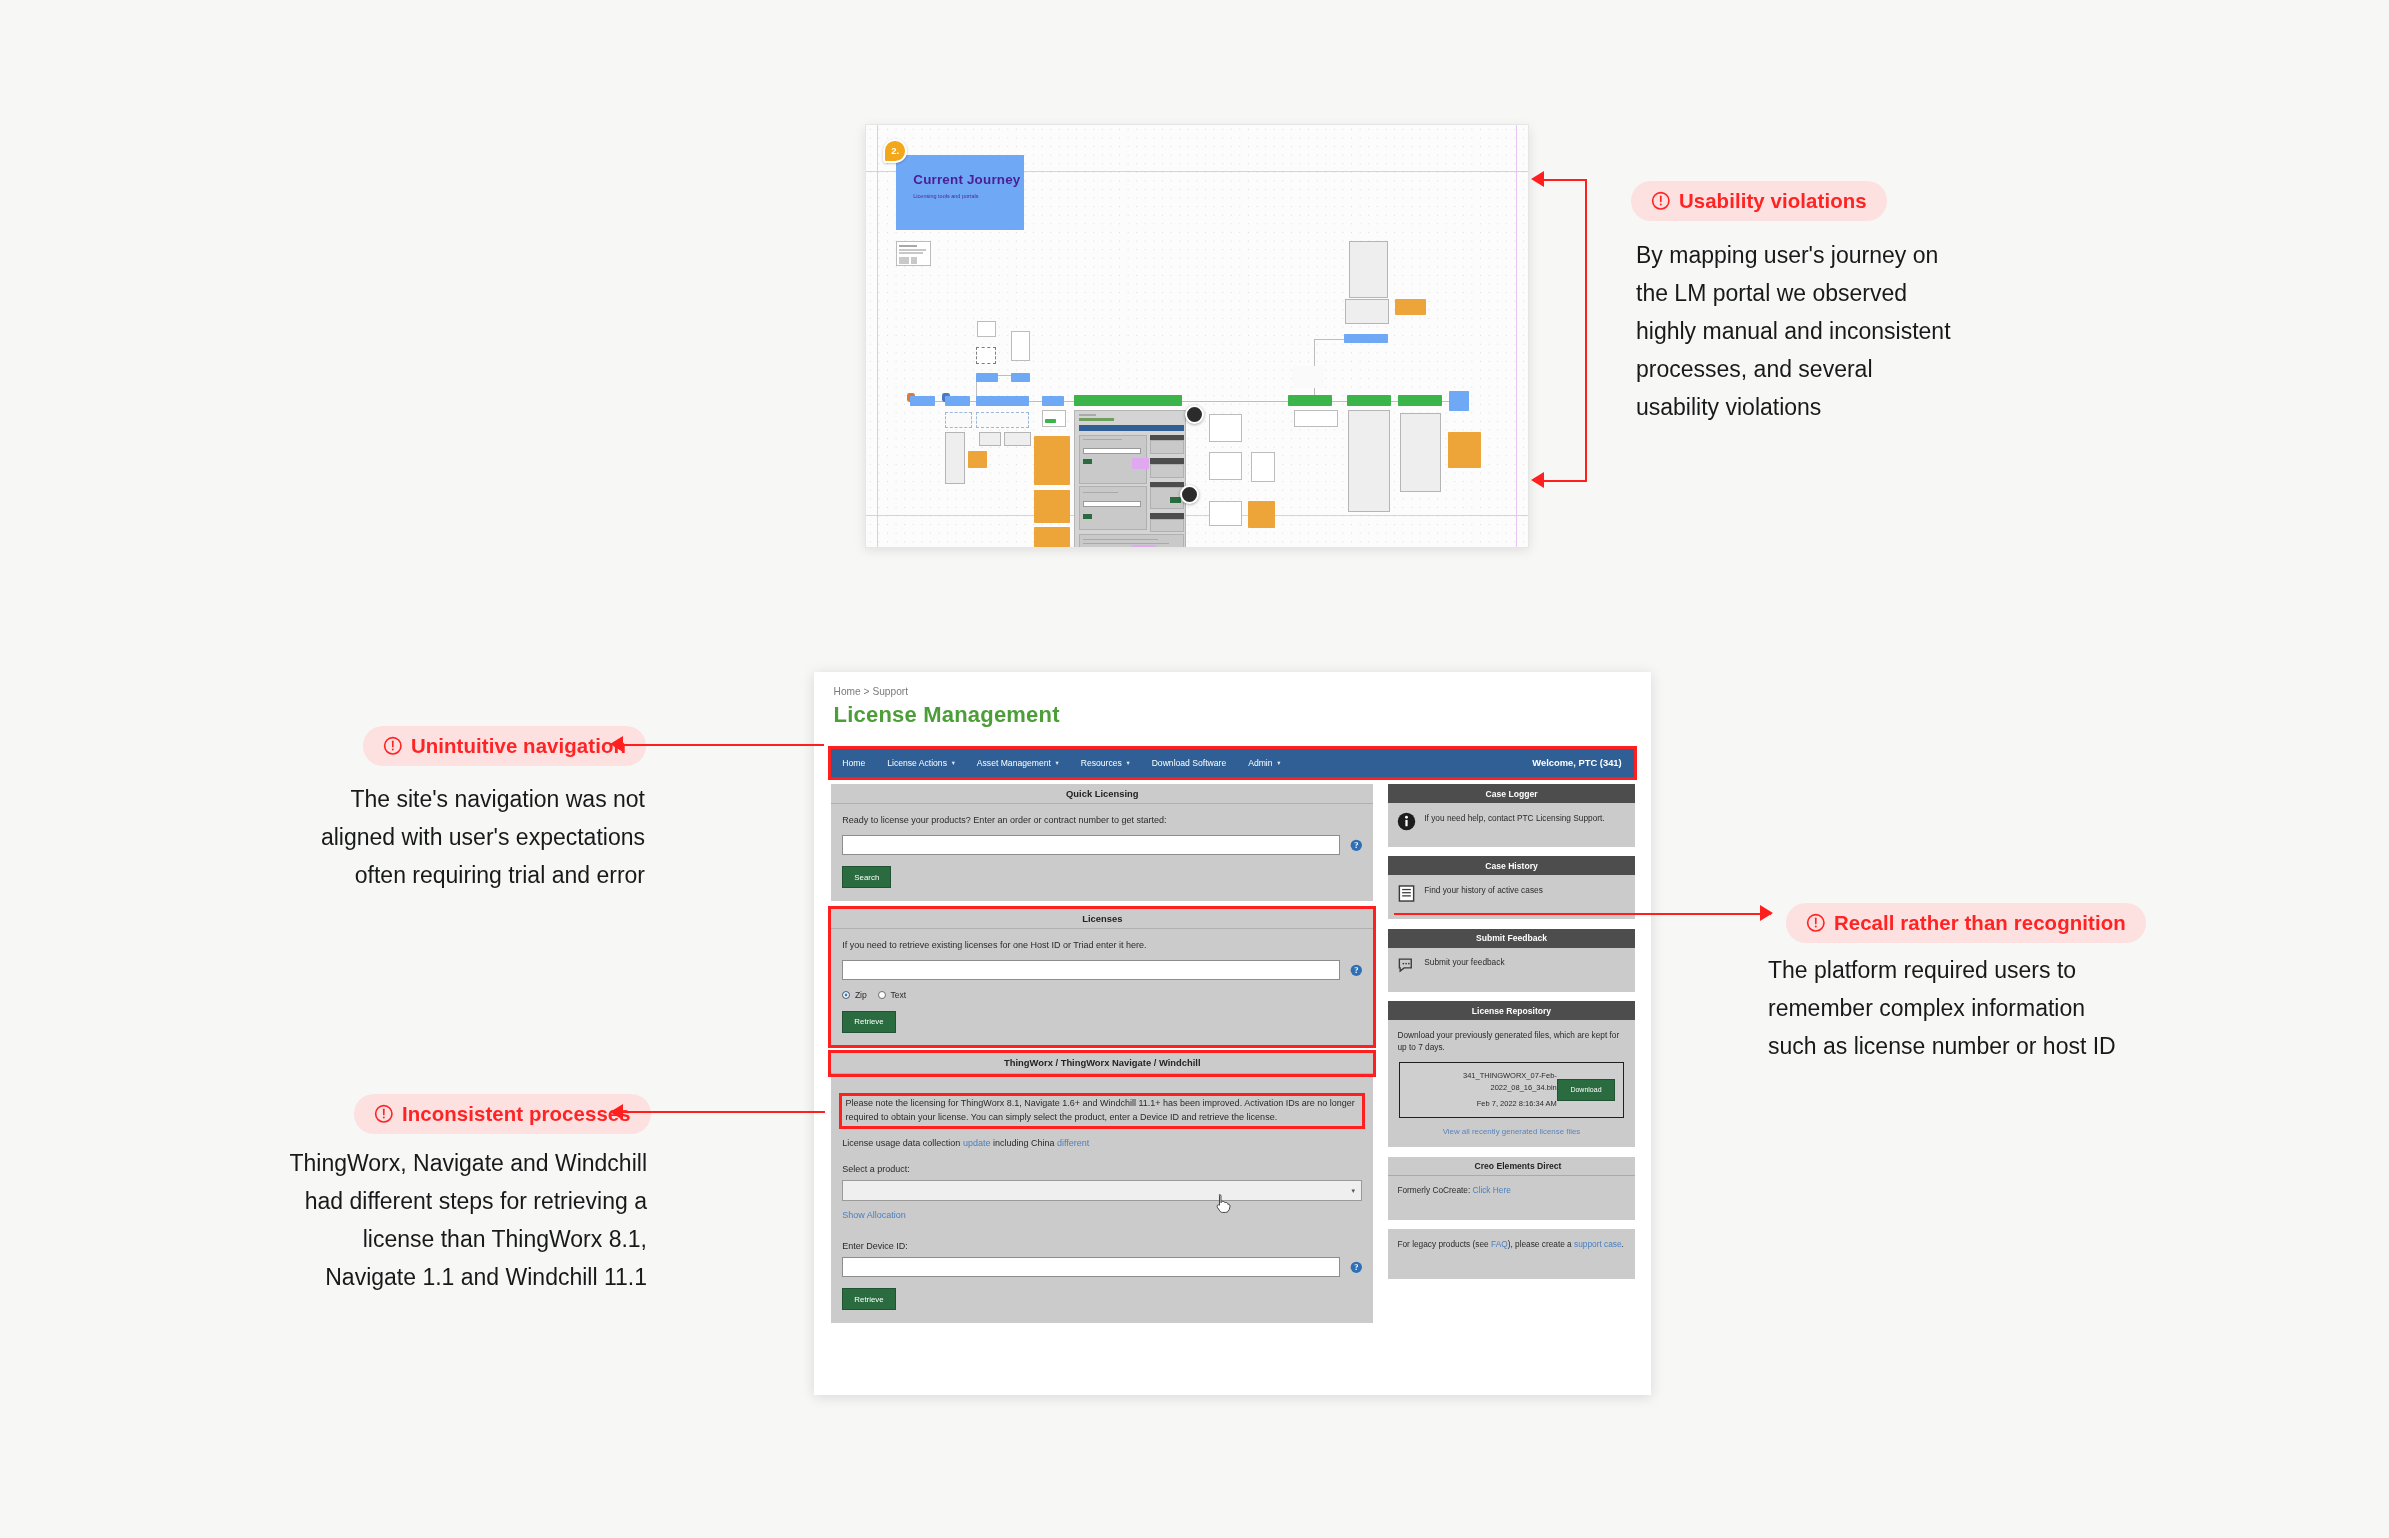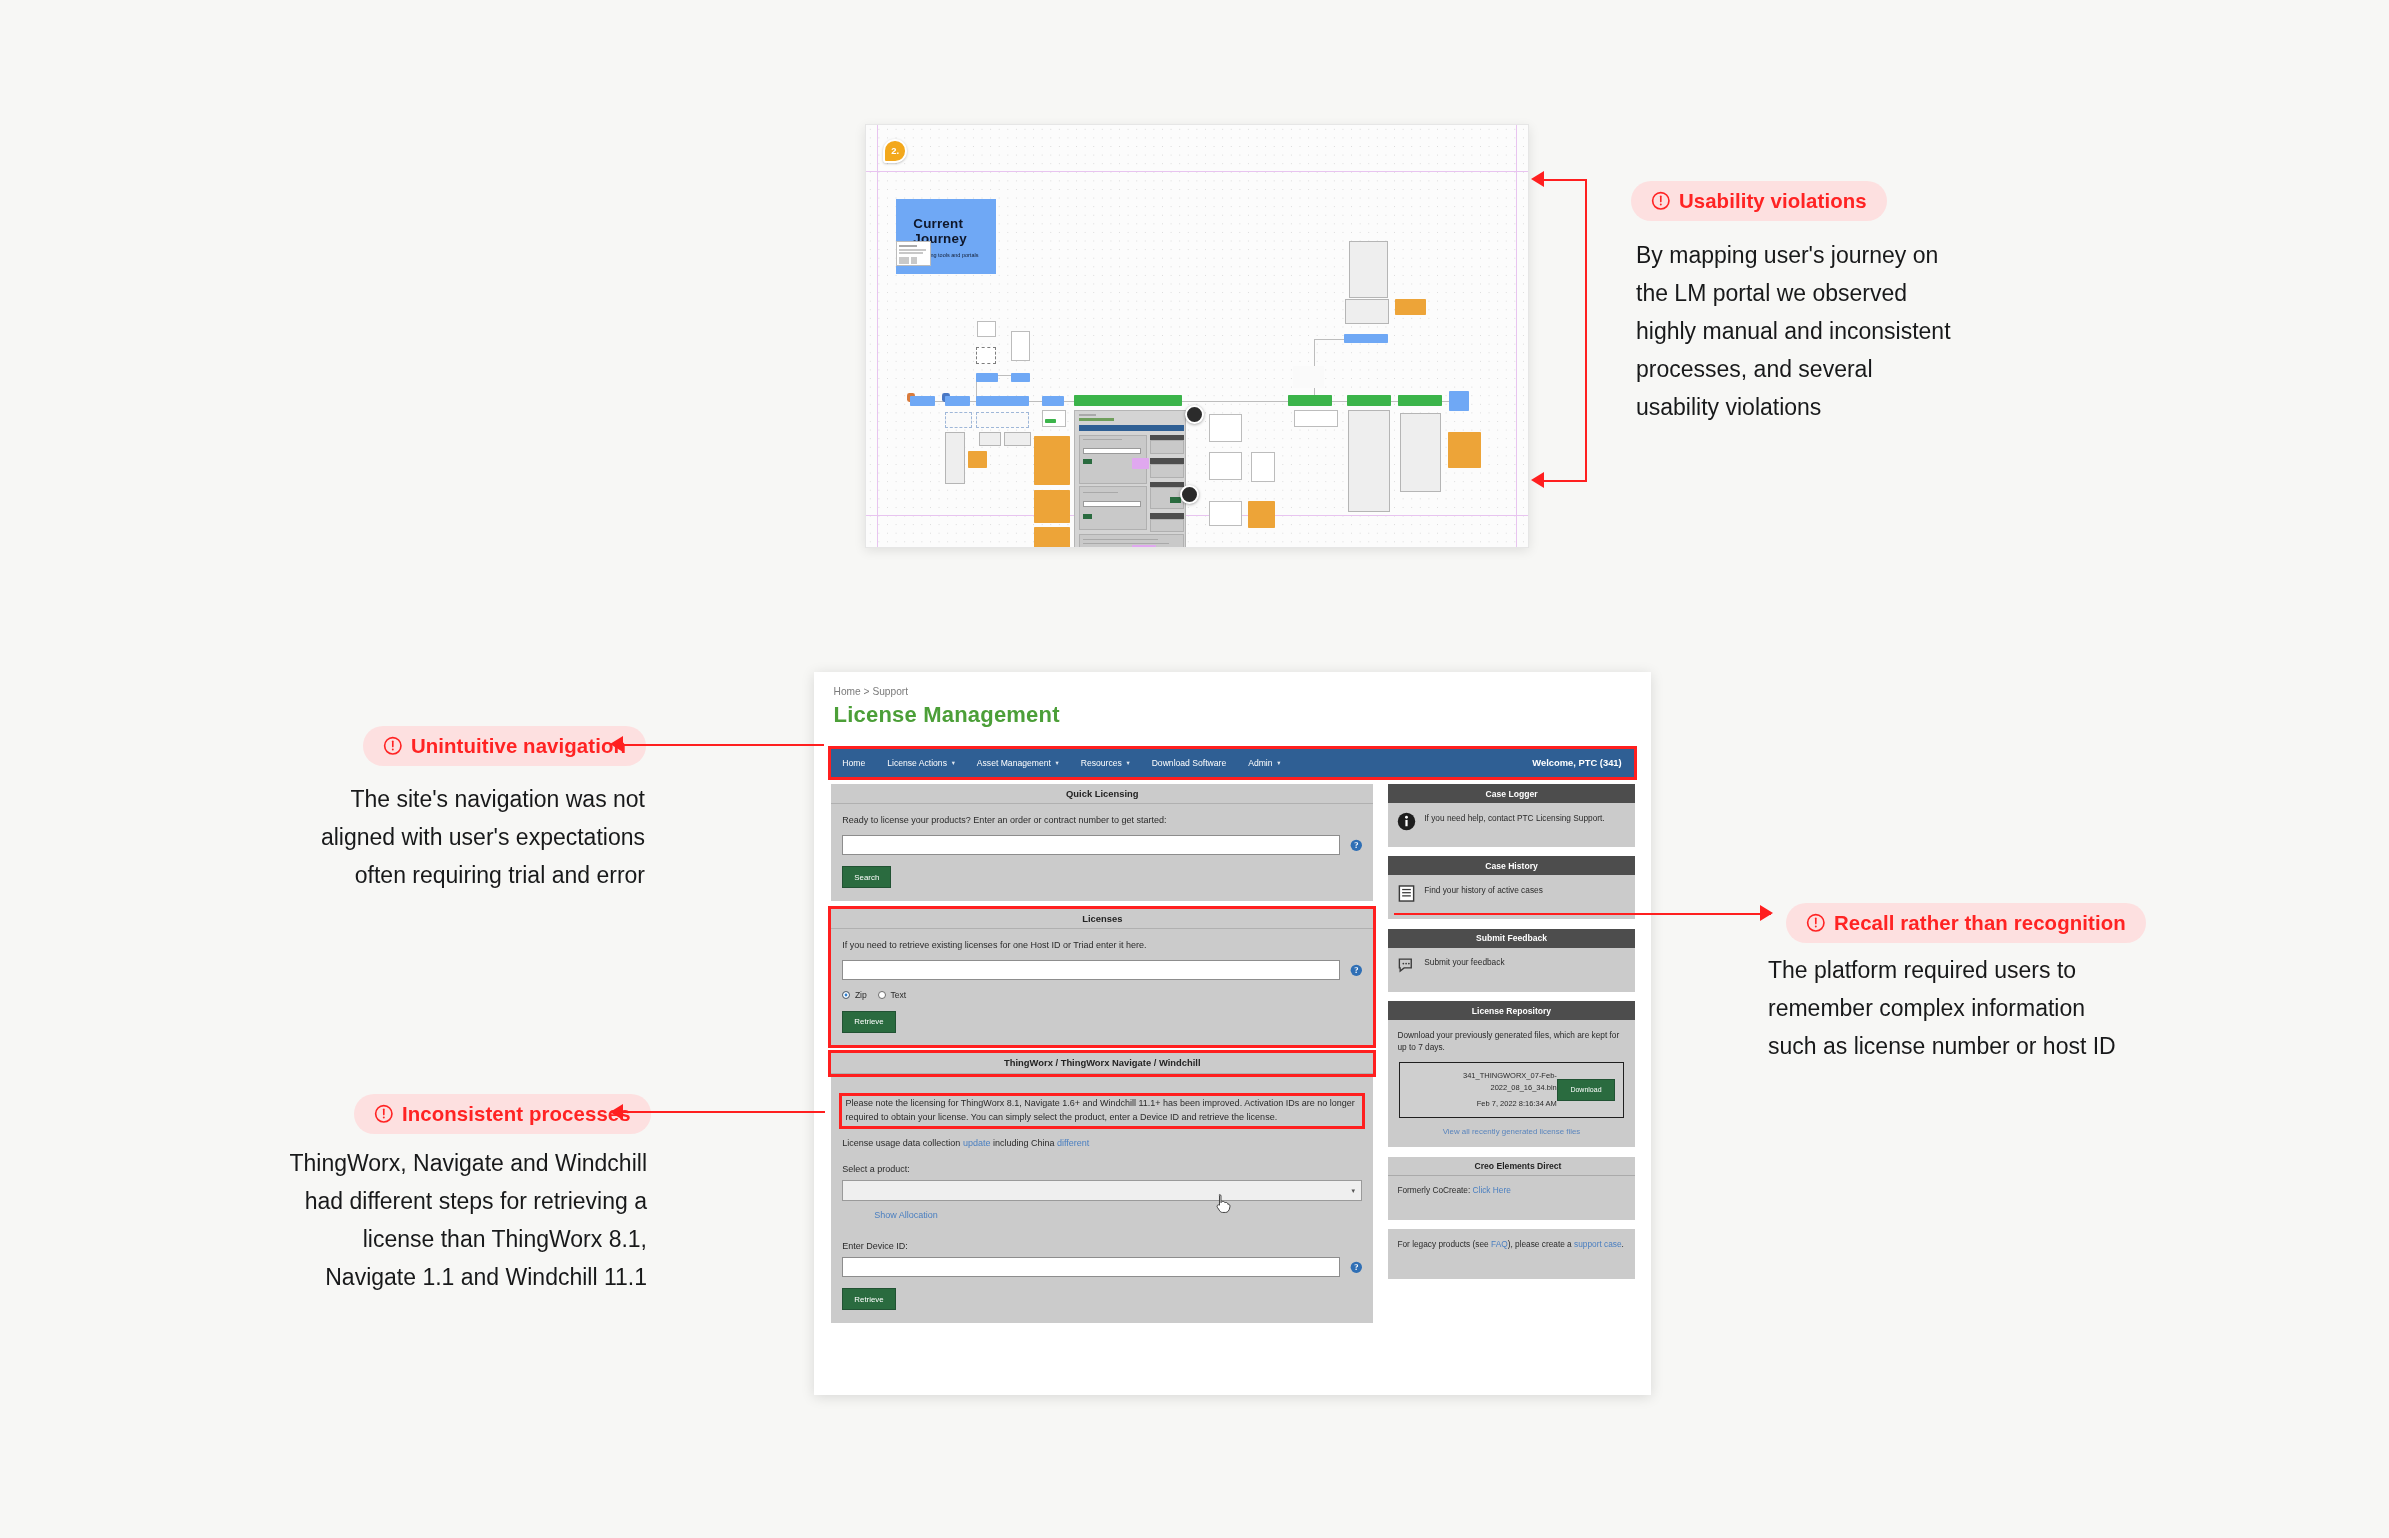--- a/index.html
+++ b/index.html
@@ -60,22 +60,22 @@
   .board-dots {
     position:absolute; inset:0;
     background-image: radial-gradient(#dadada 0.8px, transparent 0.9px);
     background-size: 8.6px 8.6px;
   }
   .guide { position:absolute; background:#e8c4f0; }
   .guide-h { height:0.8px; left:0; right:0; }
   .guide-v { width:0.8px; top:0; bottom:0; }
 
   .cj-card {
-    position:absolute; left:30px; top:30px; width:100px; height:75px;
-    background:#6fa8f5; color:#0f172a; padding:17.3px 0 0 17.3px;margin-top:44px;
+    position:absolute; left:30px; top:30px; width:128px; height:75px;
+    background:#6fa8f5; color:#4c1d95; padding:17.3px 0 0 17.3px;
   }
   .cj-title { font-size:13.4px; font-weight:bold; letter-spacing:0.2px; }
   .cj-sub { font-size:5.5px; margin-top:5.5px; opacity:.95; }
   .cj-badge {
     position:absolute; left:17.3px; top:14px; width:23.6px; height:23.6px;
     background:#f3a81c; color:#fff; border-radius:50% 50% 50% 3.1px;
     border:2.4px solid #fff; font-size:9.4px; font-weight:bold;
     display:flex; align-items:center; justify-content:center;
     box-shadow:0 0.8px 2.4px rgba(0,0,0,.25);
   }
@@ -402,21 +402,21 @@
         <div class="panel-hd hl-box" style="background:#cbcbcb;">ThingWorx / ThingWorx Navigate / Windchill</div>
         <div class="panel-bd" style="padding-top:22px;">
           <div class="p-text hl-box" style="padding:1.6px 3.1px;">Please note the licensing for ThingWorx 8.1, Navigate 1.6+ and Windchill 11.1+ has been improved. Activation IDs are no longer required to obtain your license. You can simply select the product, enter a Device ID and retrieve the license.</div>
           <div class="p-text" style="margin-top:11px;">
             <span>License usage data collection </span><span class="lnk">update</span><span> including China </span><span class="lnk">different</span>
           </div>
           <div class="lbl mt18">Select a product:</div>
           <div class="sel">
             <span>▾</span>
           </div>
-          <div class="lnk" style="font-size:9px; margin-top:9.4px;margin-left:32px;">Show Allocation</div>
+          <div class="lnk" style="font-size:9px; margin-top:9.4px;">Show Allocation</div>
           <div class="lbl mt26">Enter Device ID:</div>
           <div class="row-inp" style="margin-top:6.3px;">
             <input class="inp" value="" style="">
             <span class="help-ico">
               <svg viewBox="0 0 16 16" width="12.6" height="12.6">
                   <circle cx="8" cy="8" r="7.2" fill="#2f6fb5"></circle>
                   <text x="8" y="12" font-size="11" font-family="Liberation Serif, serif" fill="#fff" text-anchor="middle" font-weight="bold">?</text>
                 </svg>
             </span>
           </div>

